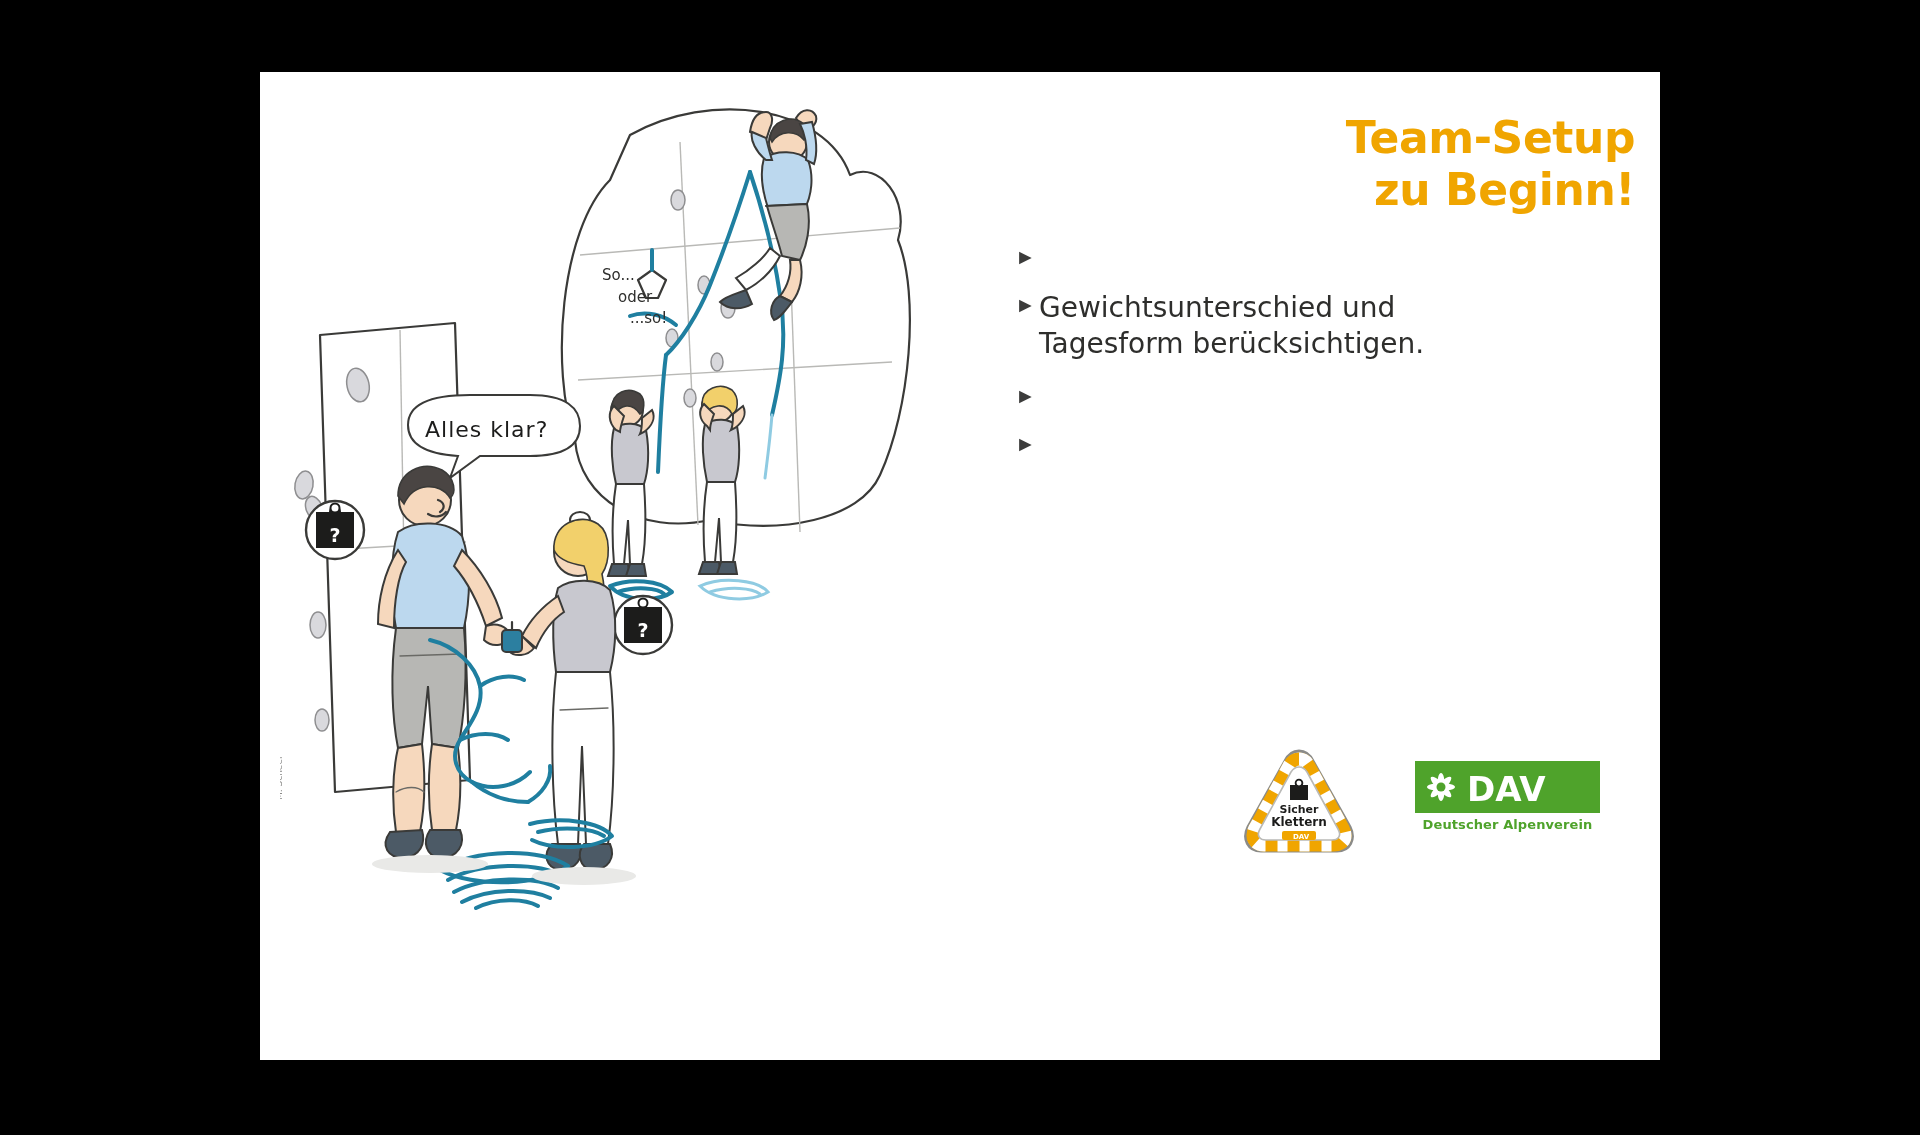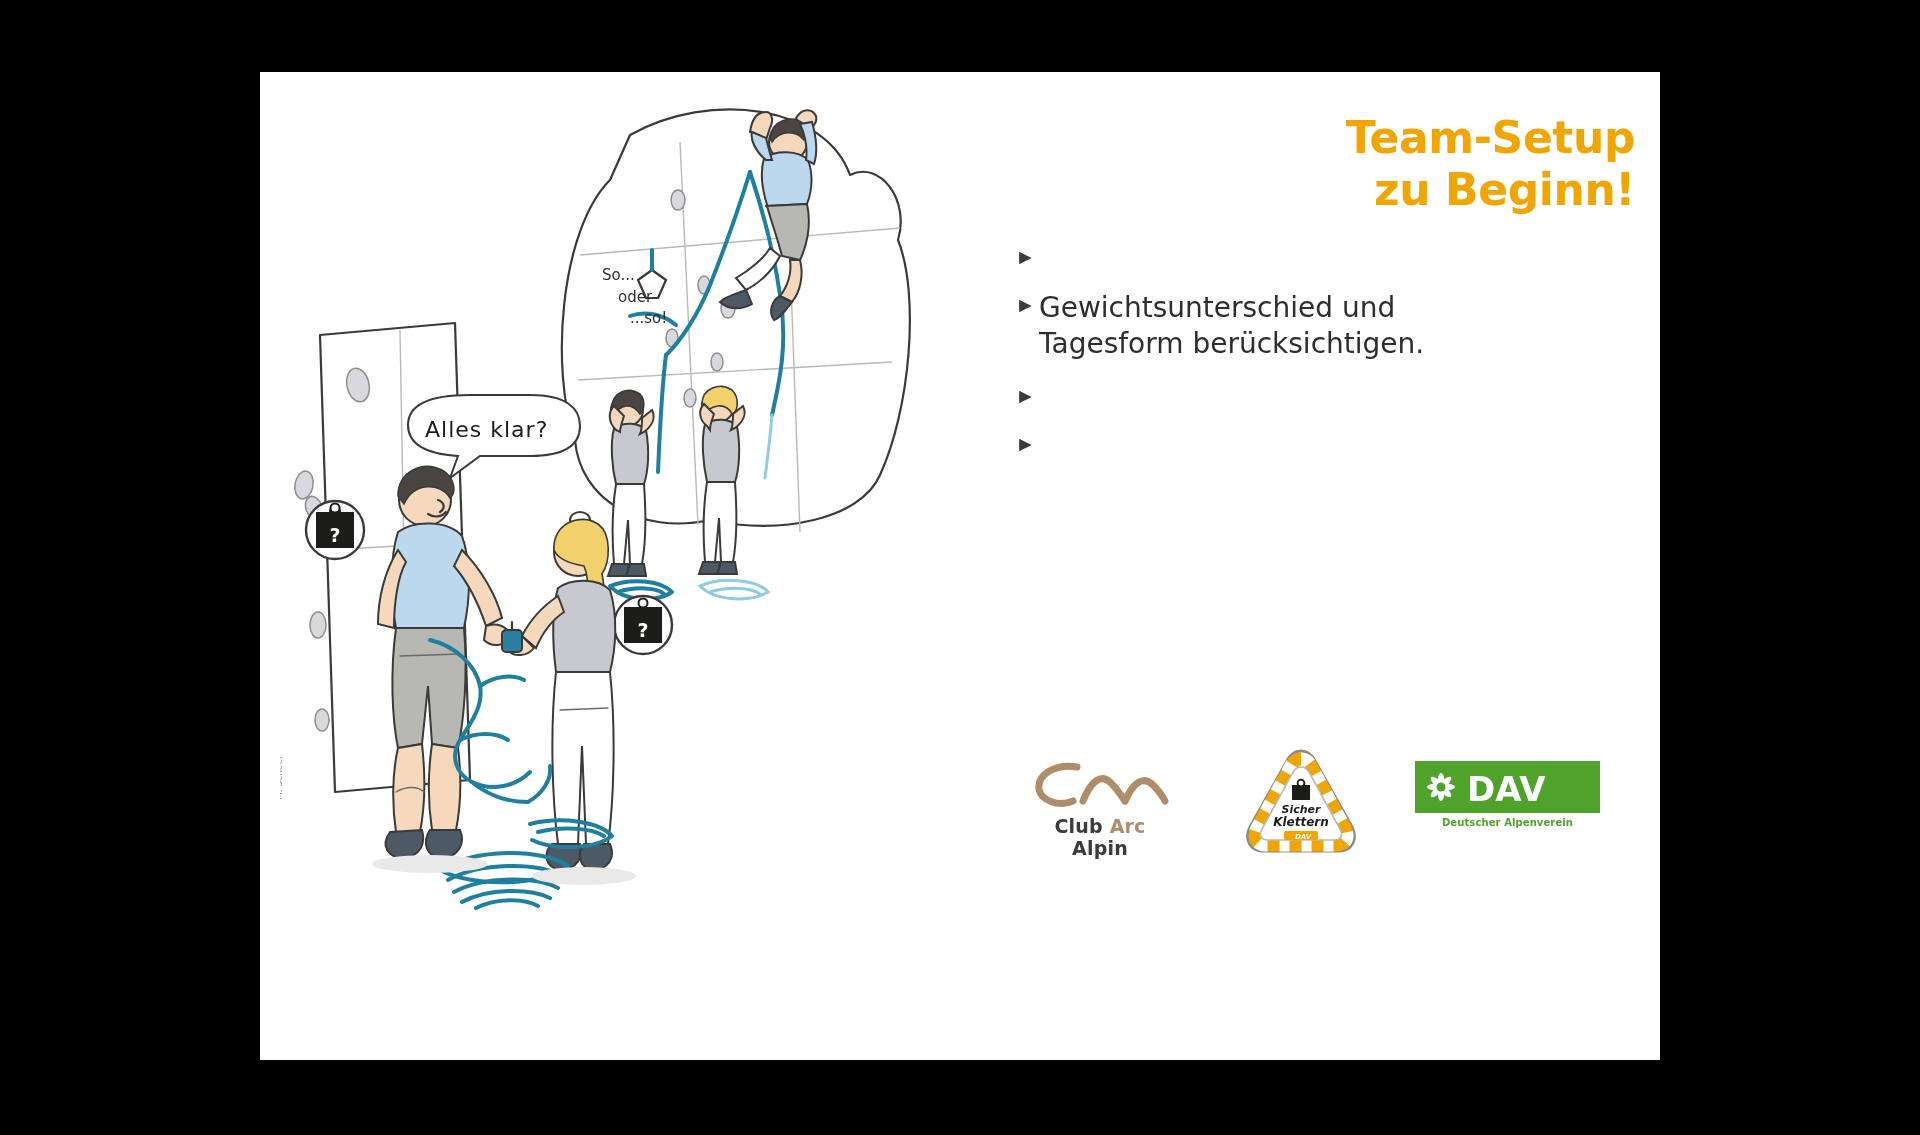--- a/index.html
+++ b/index.html
@@ -104,33 +104,33 @@
   .caa-word {
     font-family: "DejaVu Sans", sans-serif;
     font-weight: bold;
     font-size: 19px;
     color: #3b3b3a;
     letter-spacing: 0.2px;
     margin-top: 2px;
   }
   .caa-word .arc { color: #b08d6a; }
 
-  .logo-sk { left: 225px; top: 0px; width: 120px; text-align: right; font-style: italic; }
+  .logo-sk { left: 225px; top: 0px; width: 120px; text-align: left; }
 
   .logo-dav { left: 400px; top: 14px; width: 200px; }
   .dav-box {
     background: #4fa32b;
     width: 185px;
     height: 52px;
     position: relative;
   }
   .dav-sub {
     font-family: "DejaVu Sans", sans-serif;
     font-weight: bold;
-    font-size: 10px;
+    font-size: 13px;
     color: #4fa32b;
     margin-top: 4px;
     letter-spacing: 0.1px;
     text-align: center;
     width: 185px;
   }
 
   
   .hand { font-family: "DejaVu Sans", sans-serif; }
 </style>
@@ -371,32 +371,20 @@
           <span class="bullet-marker">►</span>
         </li>
         <li class="bullet">
           <span class="bullet-marker">►</span>
         </li>
       </ul>
     </div>
 
     <div class="logos">
 
-      <div class="logo logo-caa">
-        <svg class="caa-mark" width="150" height="52" viewBox="0 0 150 52" xmlns="http://www.w3.org/2000/svg">
-          <path d="M52 10 C 30 6, 12 18, 14 32 C 16 44, 34 50, 48 44" fill="none" stroke="#b08d6a" stroke-width="7" stroke-linecap="round"></path>
-          <path d="M58 44 C 66 24, 76 16, 86 26 C 92 32, 96 38, 100 44" fill="none" stroke="#b08d6a" stroke-width="7" stroke-linecap="round" stroke-linejoin="round"></path>
-          <path d="M100 44 C 108 26, 118 18, 128 28 C 134 34, 138 40, 140 44" fill="none" stroke="#b08d6a" stroke-width="7" stroke-linecap="round" stroke-linejoin="round"></path>
-        </svg>
-        <div class="caa-word">
-          <span>Club</span>
-          <span class="arc">Arc</span>
-          <span>Alpin</span>
-        </div>
-      </div>
 
       <div class="logo logo-sk">
         <svg width="118" height="112" viewBox="0 0 118 112" xmlns="http://www.w3.org/2000/svg">
 
           <path d="M59 4 C 66 4, 70 8, 73 14 L 110 80 C 116 92, 110 104, 97 104 L 21 104 C 8 104, 2 92, 8 80 L 45 14 C 48 8, 52 4, 59 4 Z" fill="#ffffff" stroke="#8b8b88" stroke-width="3"></path>
 
           <path d="M59 12 C 64 12, 67 15, 69 19 L 103 81 C 108 91, 103 98, 94 98 L 24 98 C 15 98, 10 91, 15 81 L 49 19 C 51 15, 54 12, 59 12 Z" fill="none" stroke="#f0a500" stroke-width="13"></path>
           <path d="M59 12 C 64 12, 67 15, 69 19 L 103 81 C 108 91, 103 98, 94 98 L 24 98 C 15 98, 10 91, 15 81 L 49 19 C 51 15, 54 12, 59 12 Z" fill="none" stroke="#ffffff" stroke-width="13" stroke-dasharray="10 12"></path>
           <path d="M59 20 C 63 20, 65 22, 67 25 L 98 82 C 102 89, 98 93, 92 93 L 26 93 C 20 93, 16 89, 20 82 L 51 25 C 53 22, 55 20, 59 20 Z" fill="#ffffff" stroke="#b9b9b6" stroke-width="1.6"></path>
 

